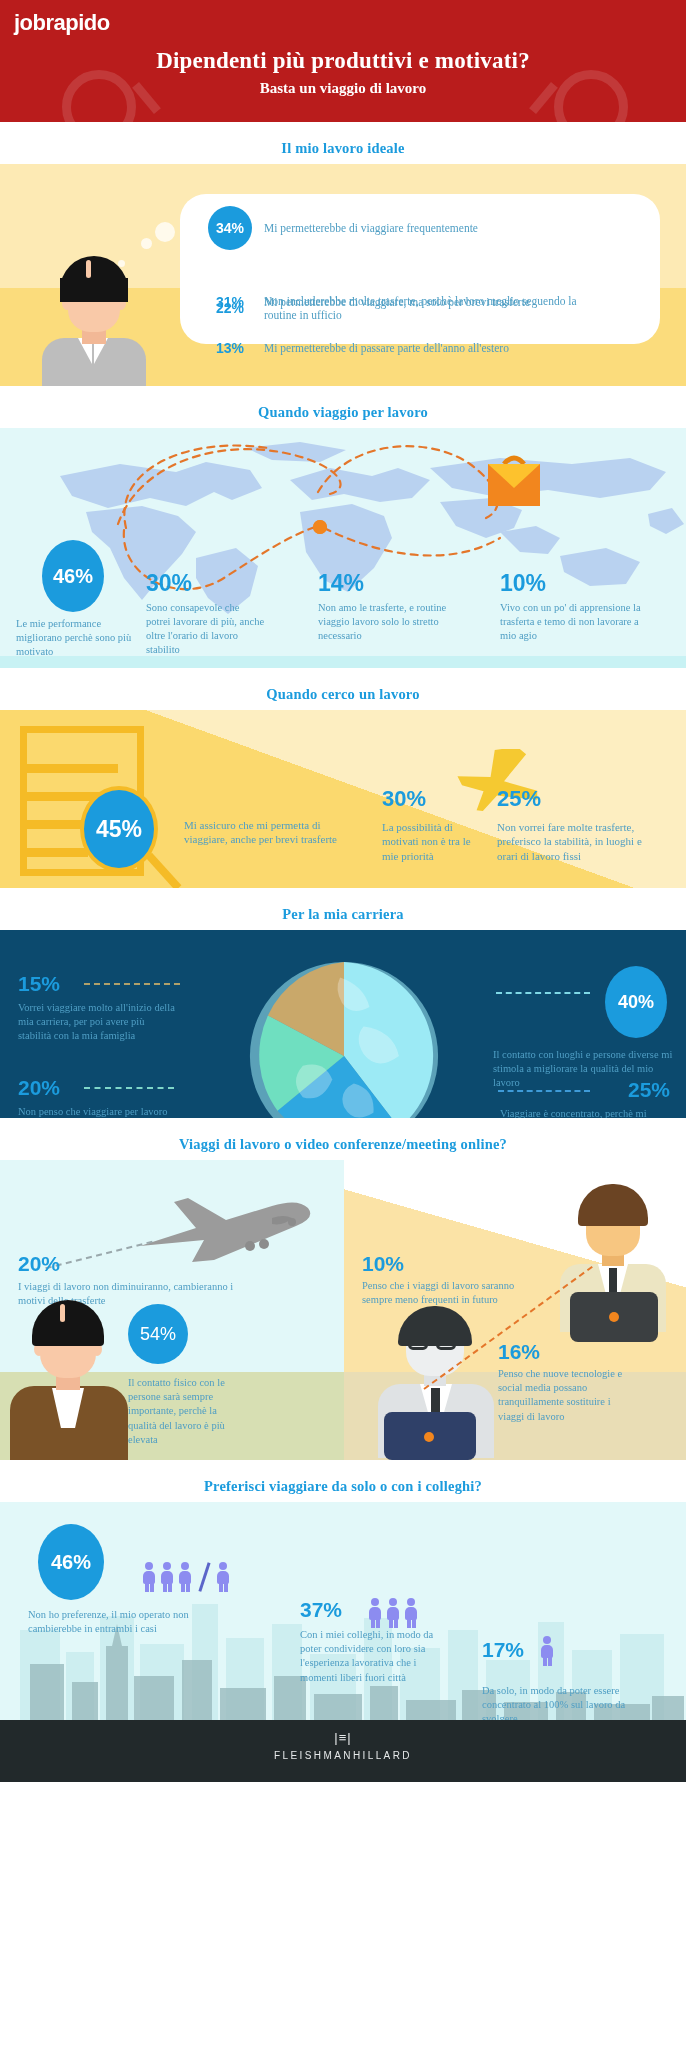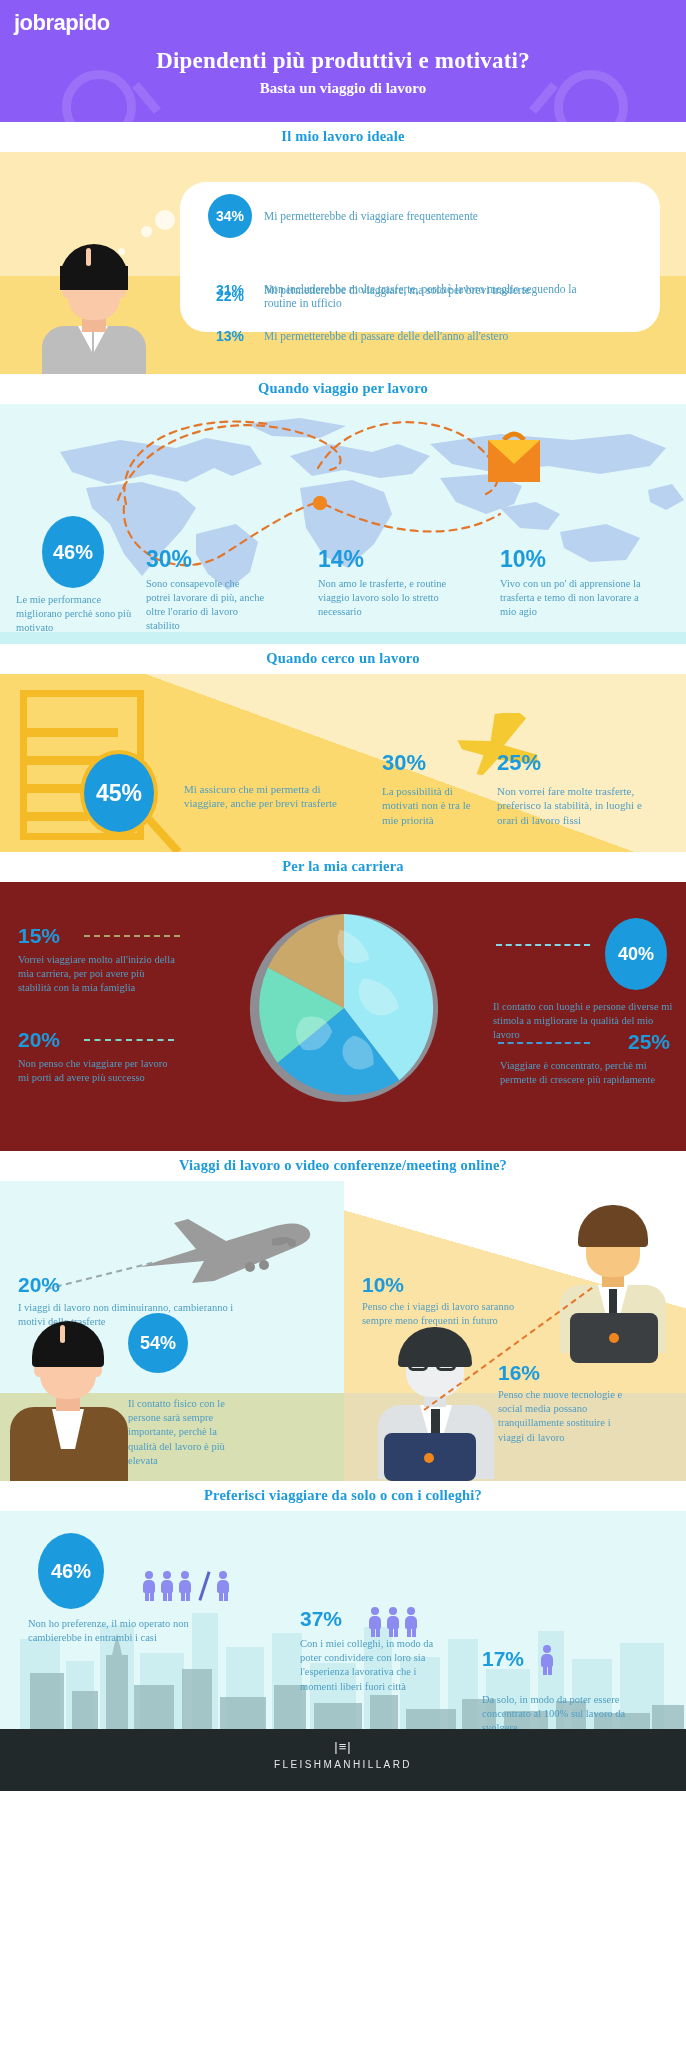--- a/index.html
+++ b/index.html
@@ -6,21 +6,21 @@
   html, body {
     width: 686px;
     background: #ffffff;
     font-family: "Liberation Serif", serif;
   }
   .page { width: 686px; position: relative; overflow: hidden; }
 
   
   .header {
     position: relative;
-    background: #8b5cf6;
+    background: #b91c1c;
     height: 122px;
     overflow: hidden;
   }
   .logo {
     position: absolute; left: 14px; top: 10px;
     font-family: "Liberation Sans", sans-serif;
     font-weight: bold; font-size: 22px; color: #fff;
     letter-spacing: -0.5px;
   }
   .mag { position: absolute; border: 9px solid rgba(255,255,255,0.13); border-radius: 50%; }
@@ -38,21 +38,21 @@
   .h-sub {
     position: absolute; left: 0; right: 0; top: 80px; text-align: center;
     font-family: "Liberation Serif", serif; font-weight: bold;
     font-size: 15px; color: #ffffff;
   }
 
   
   .sect-title {
     background: #ffffff; text-align: center;
     font-family: "Liberation Serif", serif; font-weight: bold;
-    font-size: 14.5px; color: #1b9bdd; padding: 6px 0 7px;
+    font-size: 14.5px; color: #1b9bdd; padding: 18px 0 7px;
     letter-spacing: 0.2px;
   }
 
   
   .s1 { position: relative; height: 222px; overflow: hidden;
         background: linear-gradient(to bottom, #fdeab4 0%, #fdeab4 56%, #fbdc7c 56%, #fbdc7c 100%); }
   .s1 .bubble { position:absolute; border-radius:50%; background: rgba(255,255,255,0.75); }
   .s1 .b1 { width: 20px; height: 20px; left: 155px; top: 58px; }
   .s1 .b2 { width: 11px; height: 11px; left: 141px; top: 74px; }
   .s1 .b3 { width: 7px; height: 7px; left: 118px; top: 96px; }
@@ -132,21 +132,21 @@
   .s3 .plane { position: absolute; left: 440px; top: 28px; color: #f5c931; }
   .s3 .c1 { position: absolute; left: 184px; top: 108px; width: 180px;
         font-size: 11px; color:#4f9ec4; line-height: 1.3; }
   .s3 .c2 { position: absolute; left: 382px; top: 76px; width: 100px; }
   .s3 .c3 { position: absolute; left: 497px; top: 76px; width: 160px; }
   .s3 .bignum { font-family:"Liberation Sans", sans-serif; font-weight:bold;
         font-size:22px; color:#1b9bdd; }
   .s3 .cap { font-size: 11px; color:#4f9ec4; line-height:1.3; margin-top: 8px; }
 
   
-  .s4 { position: relative; height: 269px; background: #7f1d1d; overflow: hidden; }
+  .s4 { position: relative; height: 188px; background: #0c4a6e; overflow: hidden; }
   .s4 .pie { position: absolute; left: 246px; top: 28px; }
   .s4 .lnum { font-family:"Liberation Sans", sans-serif; font-weight:bold;
       font-size:21px; color:#1b9bdd; }
   .s4 .lcap { font-size:10.5px; color:#4f9ec4; line-height:1.35; margin-top:5px; }
   .s4 .i15 { position: absolute; left: 18px; top: 42px; width: 160px; }
   .s4 .i20 { position: absolute; left: 18px; top: 146px; width: 150px; }
   .s4 .i40 { position: absolute; right: 9px; top: 40px; width: 184px; text-align: left;}
   .s4 .i25 { position: absolute; right: 16px; top: 148px; width: 170px; }
   .s4 .circle40 { width: 62px; height: 72px; border-radius: 50%; background:#1b9bdd;
       color:#fff; display:flex; align-items:center; justify-content:center;
@@ -163,23 +163,23 @@
   .s5 .left { position:absolute; left:0; top:0; width:344px; height:300px; background:#e2f8f9; }
   .s5 .leftband { position:absolute; left:0; bottom:0; width:344px; height:88px; background:#d7dfb3; }
   .s5 .right { position:absolute; left:344px; top:0; width:342px; height:300px;
      background: linear-gradient(196deg, #ffffff 0%, #ffffff 32%, #fbe3a6 32%, #fbe3a6 100%); }
   .s5 .rightband { position:absolute; left:344px; bottom:0; width:342px; height:88px; background:#e9ddb5; }
   .s5 .plane5 { position:absolute; left: 122px; top: 14px; }
   .s5 .trail { position:absolute; left: 44px; top: 94px; width: 110px; border-top: 2px dashed #9aa8ac; transform: rotate(-14deg); }
   .s5 .n20 { position:absolute; left: 18px; top: 92px; }
   .s5 .n20 .num { font-family:"Liberation Sans", sans-serif; font-weight:bold; font-size:21px; color:#1b9bdd; }
   .s5 .n20 .cap { font-size:10.5px; color:#4f9ec4; line-height:1.35; margin-top:4px; width: 230px;}
-  .s5 .c54 { position:absolute; left: 128px; top: 132px; width: 60px; height: 60px; border-radius:50%;
+  .s5 .c54 { position:absolute; left: 128px; top: 144px; width: 60px; height: 60px; border-radius:50%;
       background:#1b9bdd; color:#fff; display:flex; align-items:center; justify-content:center;
-      font-family:"Liberation Sans", sans-serif; font-weight:bold; font-size:18px; }
+      font-family:"Liberation Sans", sans-serif; font-weight:normal; font-size:18px; }
   .s5 .c54cap { position:absolute; left:128px; top: 216px; width: 120px;
       font-size:10.5px; color:#4f9ec4; line-height:1.35; }
   .s5 .n10 { position:absolute; left: 362px; top: 92px; width: 160px; }
   .s5 .n10 .num { font-family:"Liberation Sans", sans-serif; font-weight:bold; font-size:21px; color:#1b9bdd; }
   .s5 .n10 .cap { font-size:10.5px; color:#4f9ec4; line-height:1.35; margin-top:3px; }
   .s5 .n16 { position:absolute; left: 498px; top: 180px; width: 132px; }
   .s5 .n16 .num { font-family:"Liberation Sans", sans-serif; font-weight:bold; font-size:21px; color:#1b9bdd; }
   .s5 .n16 .cap { font-size:10.5px; color:#4f9ec4; line-height:1.35; margin-top:3px; }
   .s5 .dashdiag { position:absolute; border-top:2px dashed #e4762a; transform-origin: left center; }
 
@@ -301,21 +301,21 @@
         <div class="pct-flat">31%</div>
         <div class="txt" style="width:280px">Mi permetterebbe di viaggiare, ma solo per brevi trasferte</div>
       </div>
       <div class="row" style="left:28px; top:100px;">
         <div class="pct-flat">22%</div>
         <div class="txt" style="width:320px">Non includerebbe molte trasferte, perchè lavoro meglio seguendo la routine in ufficio</div>
       </div>
     </div>
     <div class="row" style="position:absolute; left:208px; top:176px; display:flex; align-items:center;">
       <div class="pct-flat">13%</div>
-      <div class="txt">Mi permetterebbe di passare delle dell'anno all'estero</div>
+      <div class="txt">Mi permetterebbe di passare parte dell'anno all'estero</div>
     </div>
   </div>
 
   <div class="sect-title">Quando viaggio per lavoro</div>
   <div class="s2">
     <div class="mapwrap">
       <svg class="worldmap" width="686" height="190" viewBox="0 0 686 190" aria-hidden="true">
         <g fill="#b9d2f0">
           <path d="M60 48 L120 36 L176 44 L206 34 L250 42 L262 60 L232 72 L214 64 L186 78 L150 70 L108 80 L72 68 Z"></path>
           <path d="M86 84 L142 78 L178 88 L196 104 L182 126 L160 150 L142 172 L124 150 L110 120 L92 104 Z"></path>

